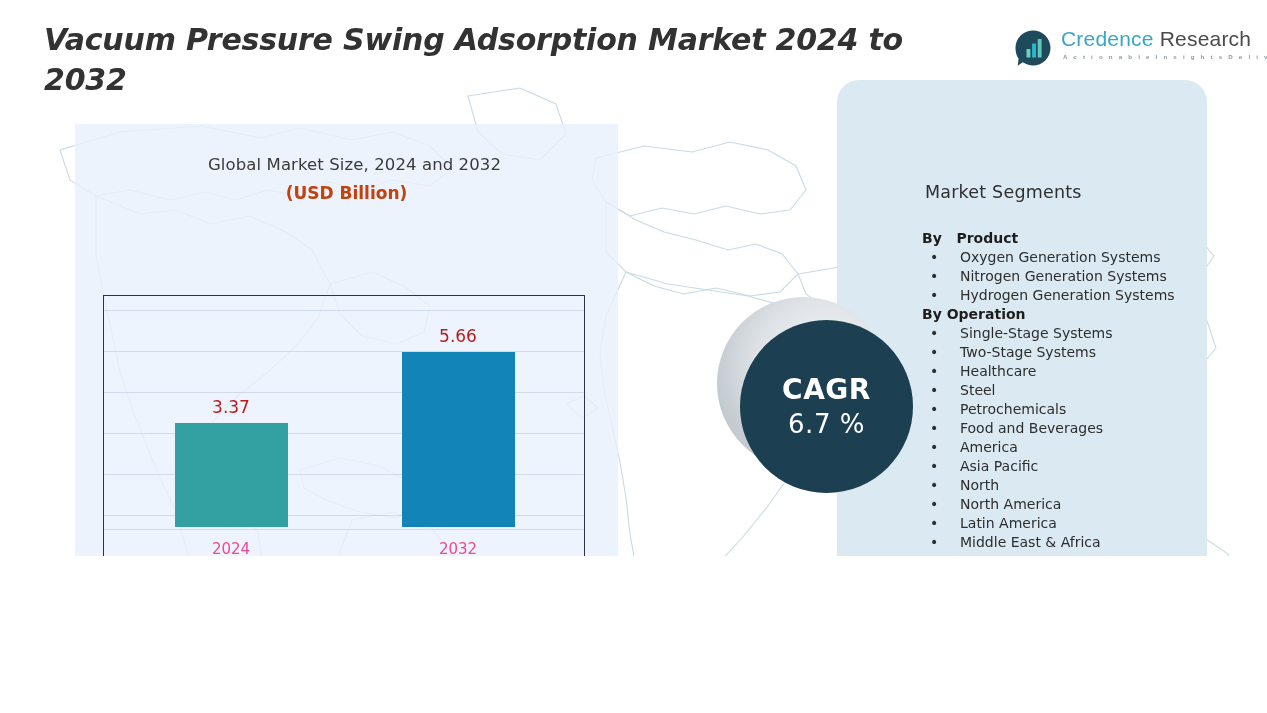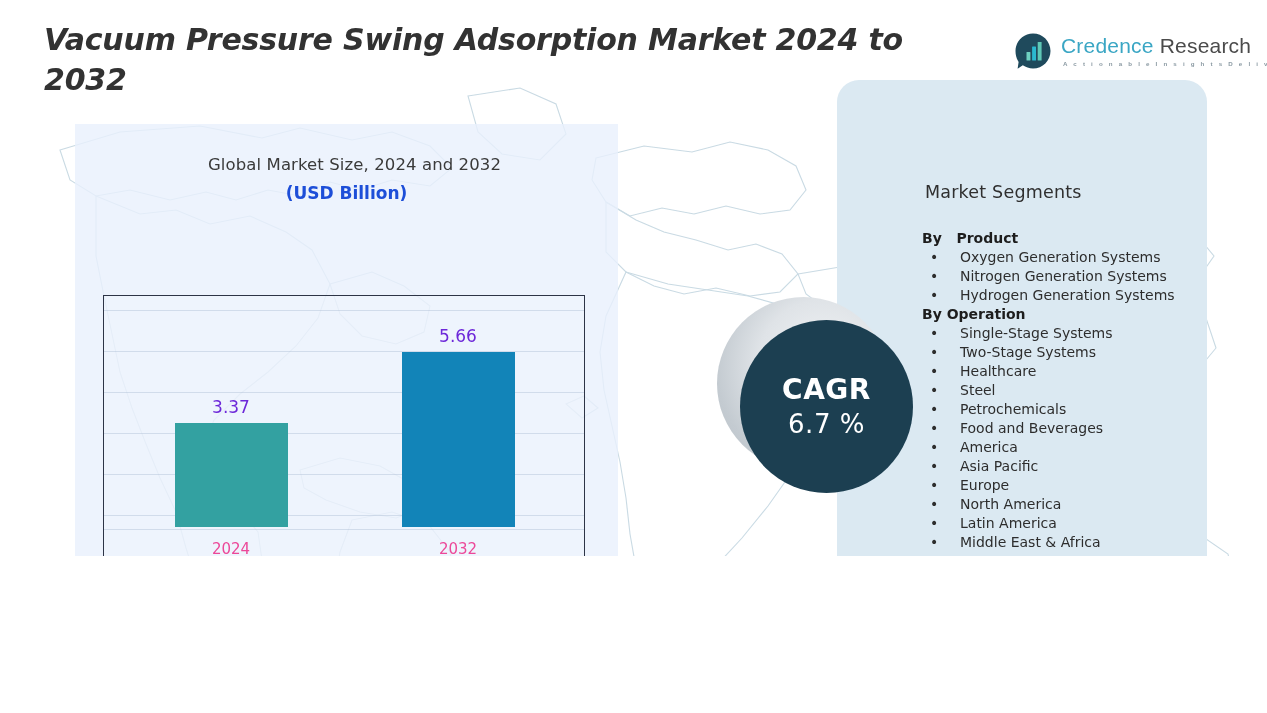--- a/index.html
+++ b/index.html
@@ -37,21 +37,21 @@
     letter-spacing: -0.2px;
     color: #323232;
   }
 
   
   #logo {
     position: absolute;
     left: 1013px; top: 28px;
     width: 232px; height: 46px;
     display: flex;
-    align-items: center;
+    align-items: flex-start;
     gap: 8px;
   }
   #logo-mark { width: 40px; height: 40px; flex: none; }
   #logo-text { display: flex; flex-direction: column; justify-content: center; }
   #logo-words {
     font-size: 21px;
     font-weight: 400;
     letter-spacing: 0.2px;
     white-space: nowrap;
     line-height: 1;
@@ -87,21 +87,21 @@
     margin-left: 8px;
   }
   #chart-subheading {
     position: absolute;
     left: 0; top: 59px;
     width: 543px;
     text-align: center;
     font-family: "DejaVu Sans", sans-serif;
     font-size: 17px;
     font-weight: 700;
-    color: #1d4ed8;
+    color: #c2410c;
   }
 
   
   #plot-frame {
     position: absolute;
     left: 28px; top: 171px;
     width: 482px; height: 275px;
     border: 1.4px solid #2d3446;
     background: rgba(255,255,255,0.10);
   }
@@ -122,21 +122,21 @@
   #bar-2032 {
     left: 298px; width: 113px; height: 190px;
     background: #1284b8;
   }
   .bar-value {
     position: absolute;
     width: 140px;
     text-align: center;
     font-family: "DejaVu Sans", sans-serif;
     font-size: 17px;
-    color: #6d28d9;
+    color: #b91c1c;
   }
   #value-2024 { left: 57px; top: 118px; }
   #value-2032 { left: 284px; top: 13px; }
   .bar-cat {
     position: absolute;
     top: 244px;
     width: 140px;
     text-align: center;
     font-family: "DejaVu Sans", sans-serif;
     font-size: 15px;
@@ -338,21 +338,21 @@
         <div class="seg-item"><span class="seg-bullet">•</span><span>Hydrogen Generation Systems</span></div>
         <div class="seg-group-head">By Operation</div>
         <div class="seg-item"><span class="seg-bullet">•</span><span>Single-Stage Systems</span></div>
         <div class="seg-item"><span class="seg-bullet">•</span><span>Two-Stage Systems</span></div>
         <div class="seg-item"><span class="seg-bullet">•</span><span>Healthcare</span></div>
         <div class="seg-item"><span class="seg-bullet">•</span><span>Steel</span></div>
         <div class="seg-item"><span class="seg-bullet">•</span><span>Petrochemicals</span></div>
         <div class="seg-item"><span class="seg-bullet">•</span><span>Food and Beverages</span></div>
         <div class="seg-item"><span class="seg-bullet">•</span><span>America</span></div>
         <div class="seg-item"><span class="seg-bullet">•</span><span>Asia Pacific</span></div>
-        <div class="seg-item"><span class="seg-bullet">•</span><span>Europe</span></div>
+        <div class="seg-item"><span class="seg-bullet">•</span><span>North</span></div>
         <div class="seg-item"><span class="seg-bullet">•</span><span>North America</span></div>
         <div class="seg-item"><span class="seg-bullet">•</span><span>Latin America</span></div>
         <div class="seg-item"><span class="seg-bullet">•</span><span>Middle East &amp; Africa</span></div>
       </div>
   </div>
 
   <div id="cagr-badge">
     <div id="cagr-shadow"></div>
     <div id="cagr-circle" style="background: rgb(28, 63, 81);">
       <div id="cagr-label">CAGR</div>

